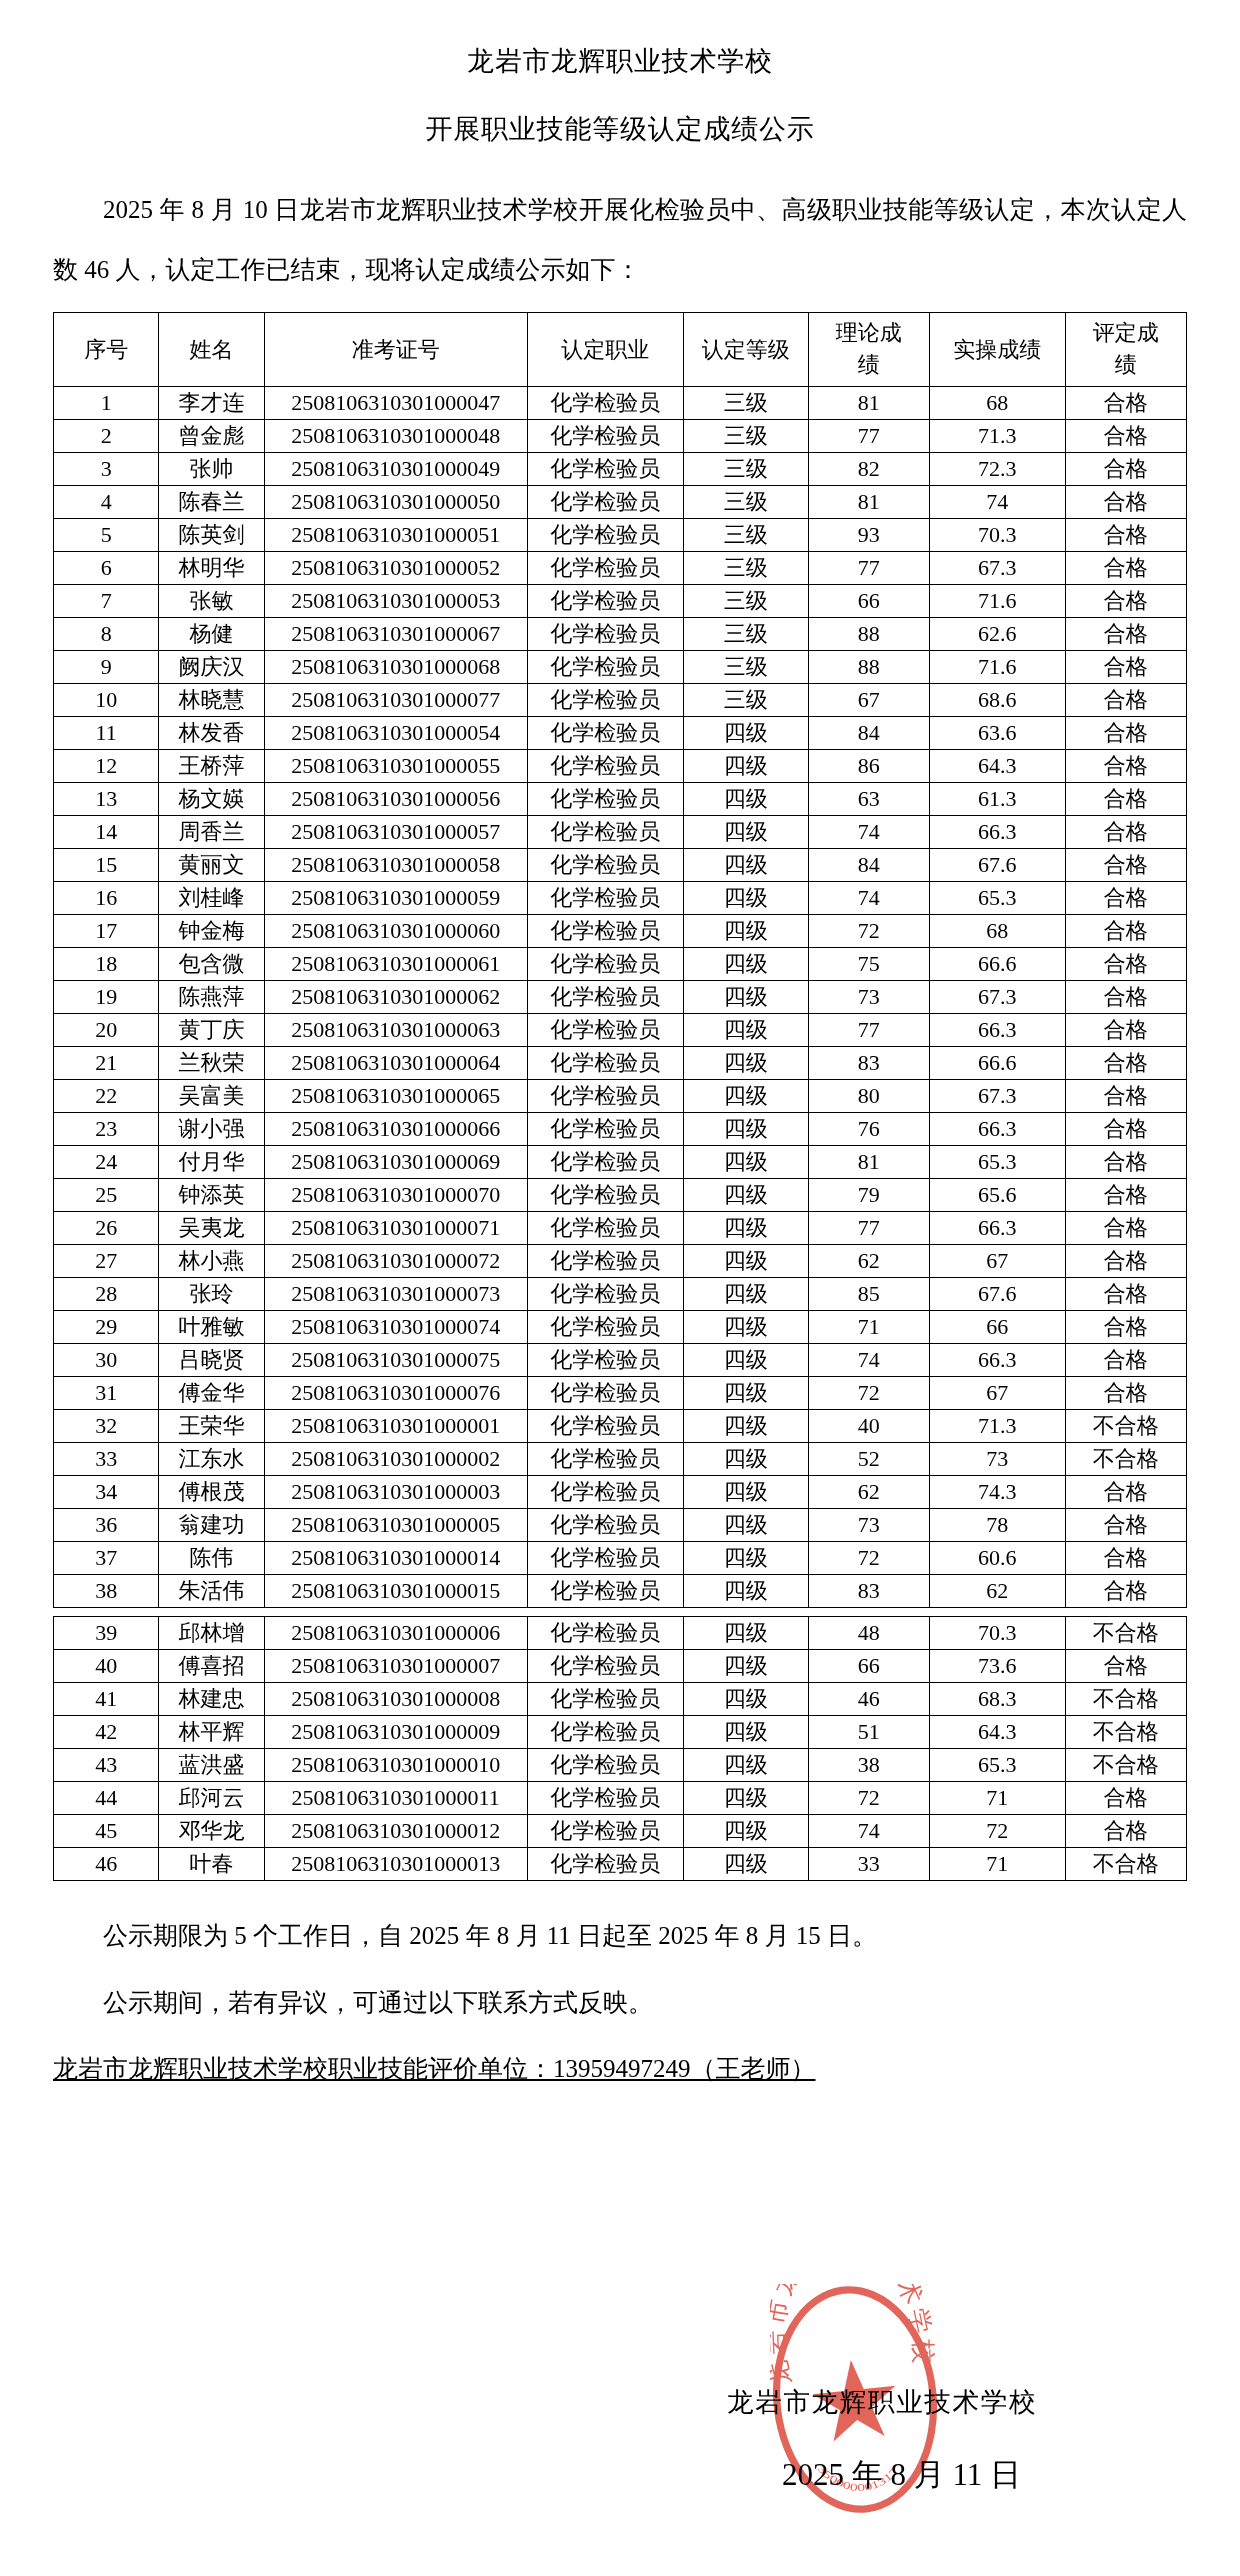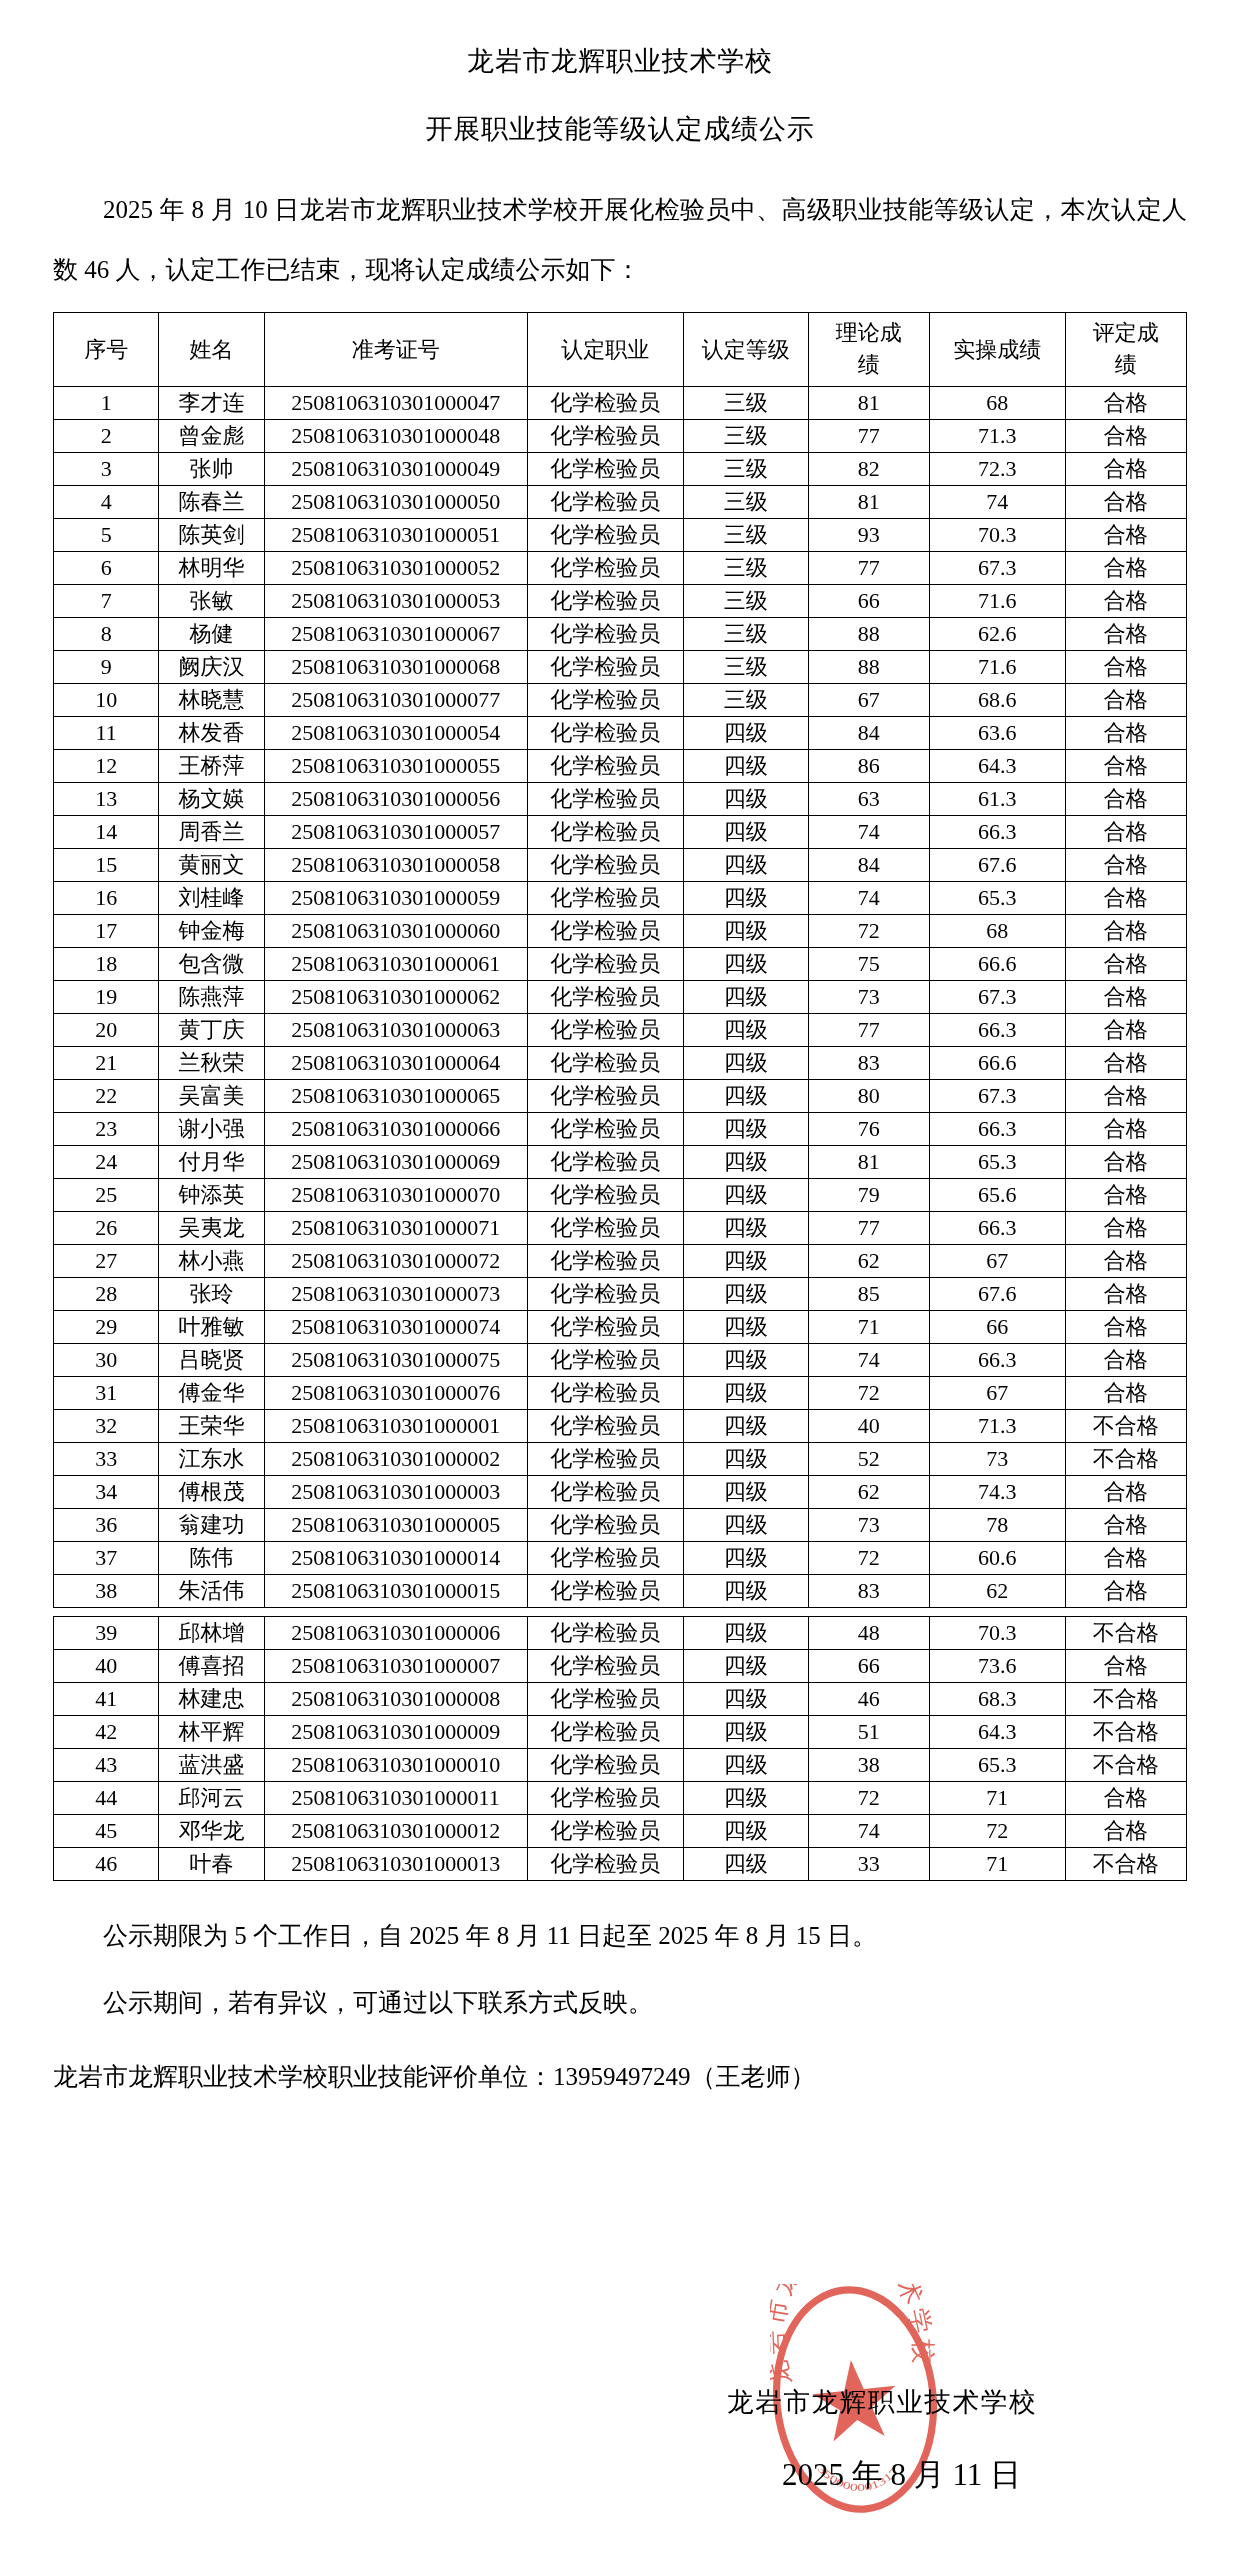--- a/index.html
+++ b/index.html
@@ -31,21 +31,21 @@
   th{height:73px;line-height:1.5;}
   td{height:32px;line-height:1.15;}
   .tbl-gap{height:8.6px;}
   .wrap span{display:inline-block;width:3.05em;line-height:1.45;}
   .foot{
     font-size:25px;line-height:1.35;
   }
   .foot.indent{text-indent:2em;}
   .f1{margin-top:38px;}
   .f2{margin-top:33px;}
-  .f3{margin-top:40px;}
+  .f3{margin-top:32px;text-decoration:underline;}
   .sig-org{
     position:absolute;left:727px;top:2384px;z-index:1;
     font-size:26.6px;letter-spacing:1.6px;white-space:nowrap;
   }
   .sig-date{
     position:absolute;left:782px;top:2454px;z-index:1;
     font-size:31px;white-space:nowrap;
   }
   .stamp{
     position:absolute;left:770px;top:2284px;z-index:2;

